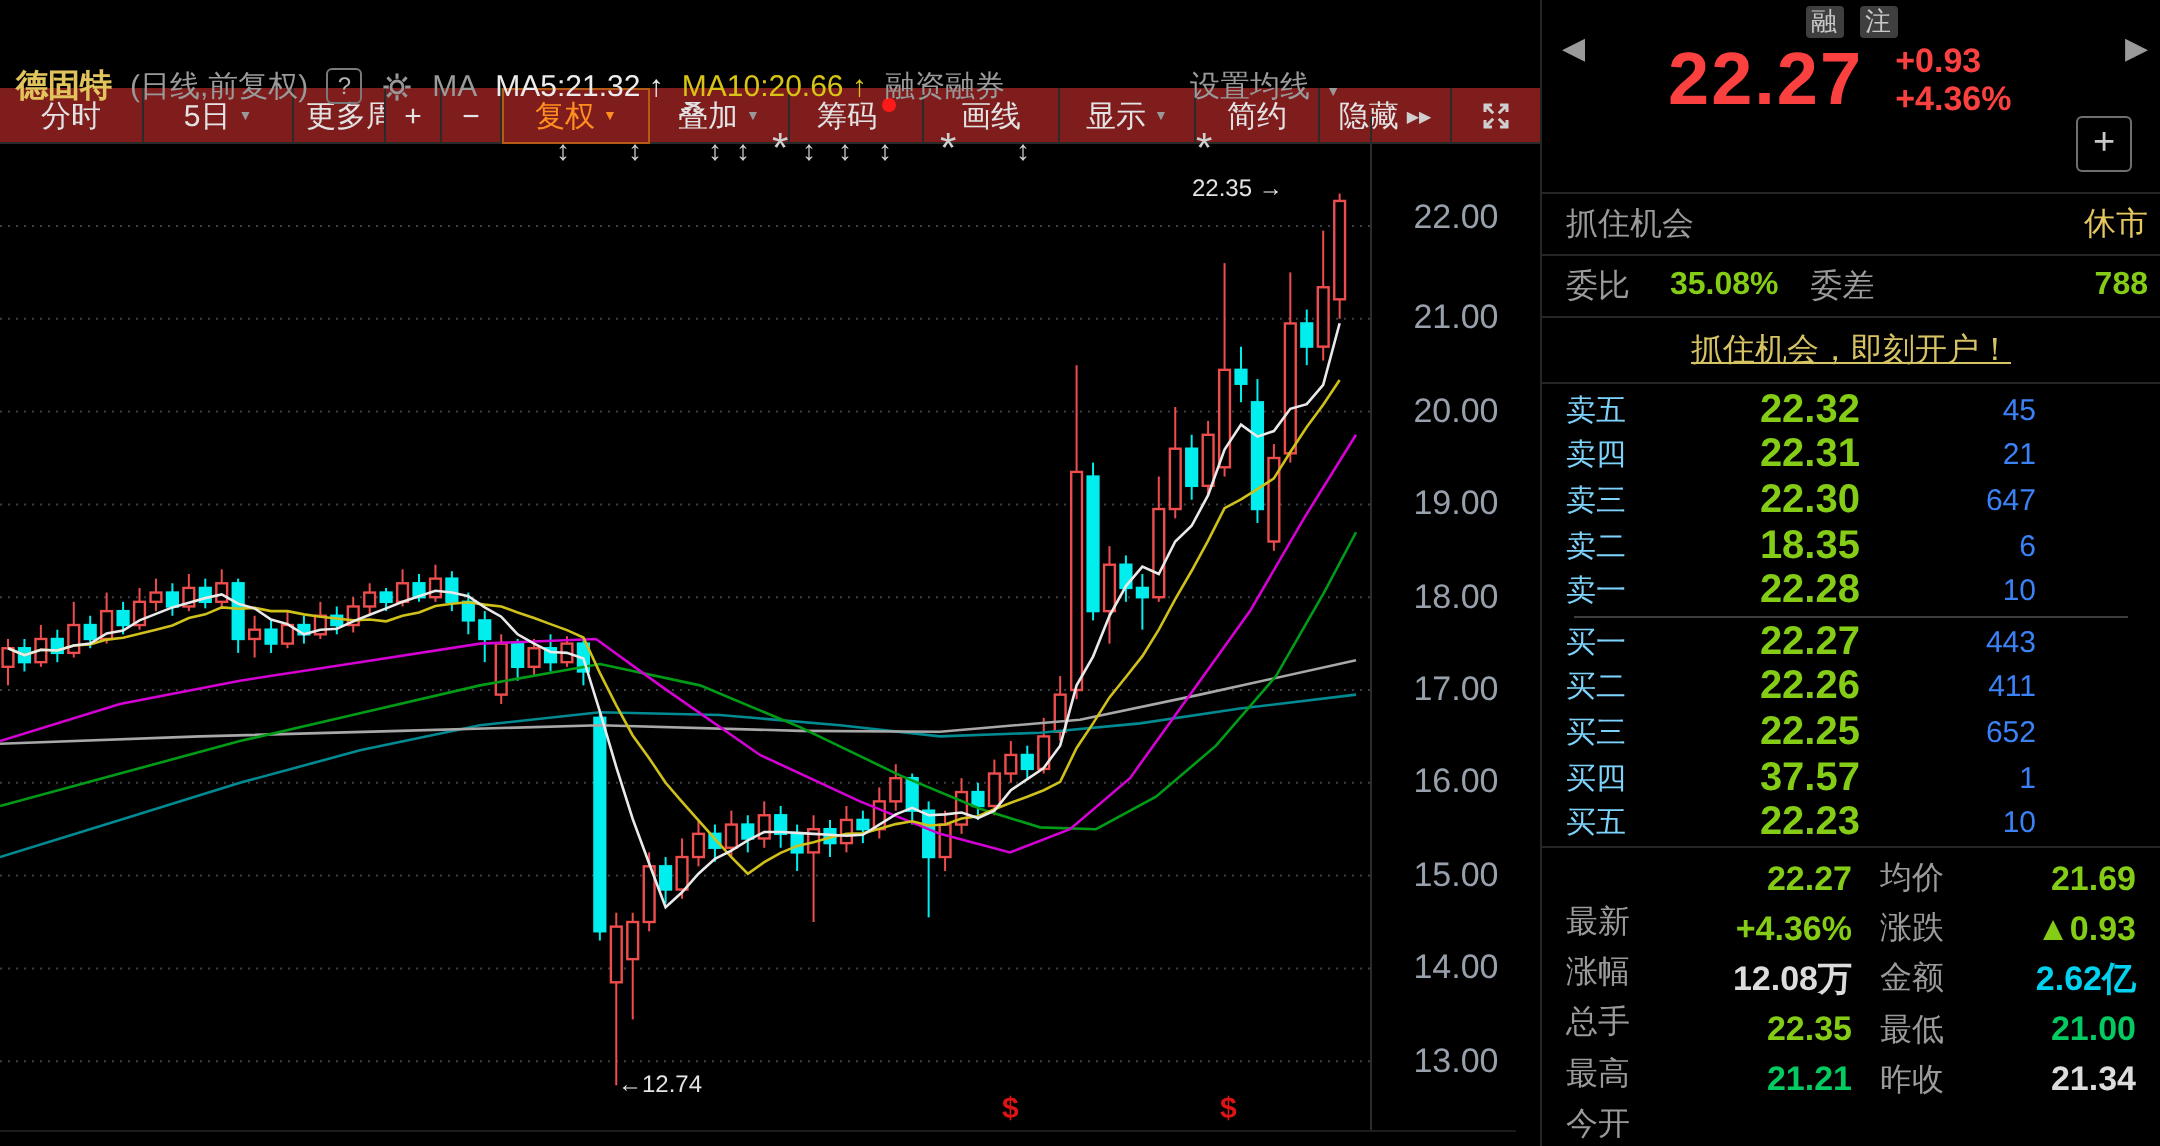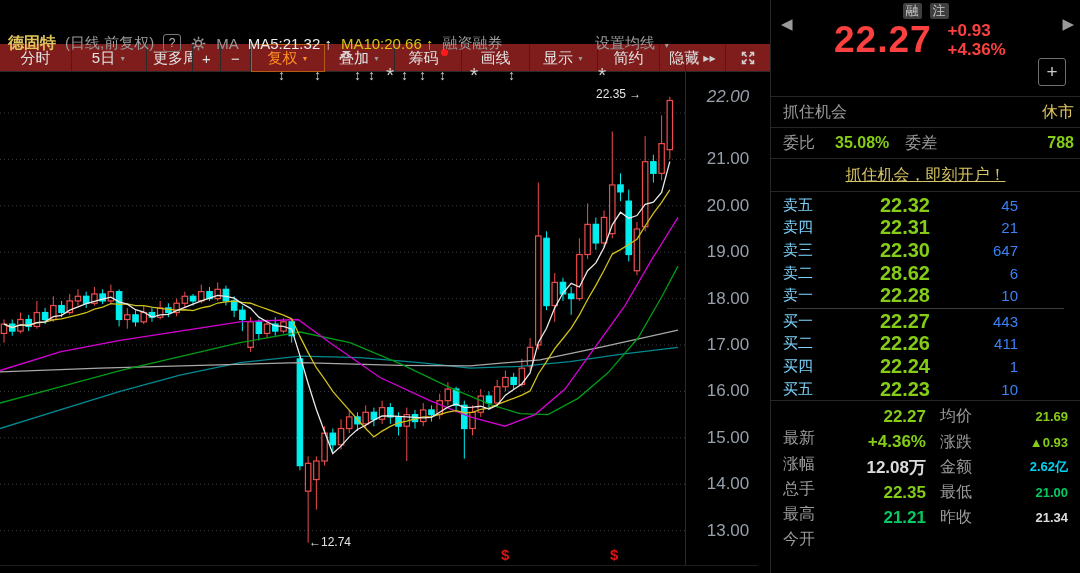--- a/index.html
+++ b/index.html
@@ -71,21 +71,21 @@
   .b-row { height:22.6px; display:flex; align-items:center; padding:0 62px 0 12px; font-size:15px; }
   .b-label { color:#7dd3fc; width:52px; }
   .b-price { width:95px; text-align:right; font-weight:bold; font-size:20px; }
   .b-vol { margin-left:auto; color:#3b82f6; font-weight:normal; }
   .book-divider { height:1px; background:#3d3d3d; margin:1px 16px; }
   .stats { flex:1; padding:3px 12px 0; }
   .s-row { height:25.2px; display:flex; align-items:center; font-size:16px; }
   .s-l1 { color:#9a9a9a; width:64px;margin-top:44px; }
   .s-v1 { width:79px; text-align:right; font-weight:bold; font-size:17px; }
   .s-l2 { color:#9a9a9a; width:64px; margin-left:14px; }
-  .s-v2 { flex:1; text-align:right; font-weight:bold; font-size:13px; }
+  .s-v2 { flex:1; text-align:right; font-weight:bold; font-size:17px; }
   .c-red { color:#84cc16; }
   .c-green { color:#04ca62; }
   .c-white { color:#dcdcdc; }
   .c-cyan { color:#00d2f0; }
 </style>
 </head>
 <body>
 
 <div class="toolbar">
   <div class="tb" style="width:72px">
@@ -512,21 +512,21 @@
       <polyline points="0,313.9119999999999 100,310.2 200,307.41600000000005 300,304.63199999999995 400,307.41600000000005 470,307.88 540,301.848 600,289.32000000000005 678,272.152" fill="none" stroke="#a8a8a8" stroke-width="1.3"></polyline>
       <polyline points="0,345 60,328.75999999999993 120,312.52000000000004 180,298.6 240,284.67999999999995 300,274.0079999999999 350,284.67999999999995 400,305.55999999999995 450,329.68800000000005 490,346.39199999999994 520,355.672 548,356.59999999999997 578,340.36 608,314.84000000000003 638,280.0400000000001 662,238.27999999999997 678,208.12000000000003" fill="none" stroke="#009c17" stroke-width="1.3"></polyline>
       <polyline points="0,312.52000000000004 60,293.9599999999999 120,282.3599999999999 180,273.0799999999999 240,263.79999999999995 298,261.47999999999996 330,284.67999999999995 380,319.47999999999996 430,342.67999999999995 470,358.92 505,368.2 535,356.59999999999997 565,331.08 595,289.32000000000005 625,247.55999999999992 652,201.15999999999994 678,159.39999999999998" fill="none" stroke="#d400d4" stroke-width="1.3"></polyline>
       <polyline points="4,266.12 12.22,269.6 20.44,266.8933333333333 28.660000000000004,267.2800000000001 36.88,264.7280000000002 45.1,264.18666666666684 53.32000000000001,261.8114285714287 61.540000000000006,260.90000000000015 69.76,258.90222222222246 77.98,256.84000000000003 86.2,254.75199999999998 94.42,251.0399999999999 102.64000000000001,249.1840000000001 110.86000000000001,245.70400000000012 119.08000000000001,246.4 127.30000000000001,245.9360000000001 135.52,247.55999999999992 143.74,247.5600000000001 151.96,249.1840000000001 160.18,250.34400000000002 168.4,251.27199999999985 176.62,252.2 184.84,251.73599999999993 193.06,252.6639999999999 201.28000000000003,249.87999999999997 209.50000000000003,248.25599999999994 217.72000000000003,245.0080000000001 225.94000000000003,243.848 234.16000000000003,243.152 242.38000000000002,244.31199999999993 250.60000000000002,245.2399999999999 258.82000000000005,248.25599999999994 267.04,251.04000000000005 275.26000000000005,254.05599999999995 283.48,257.0719999999999 291.70000000000005,260.78399999999993 299.92,278.41600000000005 308.14000000000004,294.65599999999995 316.36,309.7360000000001 324.58000000000004,321.104 332.8,333.4 341.02000000000004,342.9120000000001 349.24,352.19200000000006 357.46000000000004,361.47200000000004 365.68,370.52000000000004 373.90000000000003,378.8719999999999 382.12,373.072 390.34000000000003,368.432 398.56000000000006,364.95200000000006 406.78000000000003,363.09599999999983 415.00000000000006,360.776 423.22,358.92 431.44000000000005,358.68800000000005 439.66,356.36799999999994 447.88000000000005,354.04799999999994 456.1,352.656 464.32000000000005,354.7440000000001 472.54,354.28 480.76000000000005,351.26399999999995 488.98,350.104 497.20000000000005,346.624 505.42,343.3759999999999 513.6400000000001,340.35999999999984 521.86,337.1120000000001 530.08,332.9360000000001 538.3000000000001,316.00000000000017 546.5200000000001,303.7040000000001 554.74,290.7120000000001 562.96,280.50399999999996 571.1800000000001,270.0639999999999 579.4000000000001,256.84000000000003 587.62,241.52800000000013 595.84,227.37600000000015 604.0600000000001,212.29600000000002 612.2800000000001,196.05599999999995 620.5,191.648 628.72,186.54400000000004 636.94,181.20799999999994 645.1600000000001,167.9840000000001 653.38,155.45600000000013 661.6,144.36640000000008 669.82,131.97759999999994" fill="none" stroke="#cfc01a" stroke-width="1.3"></polyline>
       <polyline points="4,266.12 12.22,269.6 20.44,266.8933333333333 28.660000000000004,267.2800000000001 36.88,264.7280000000002 45.1,263.79999999999995 53.32000000000001,258.69599999999986 61.540000000000006,257.304 69.76,252.2 77.98,248.95199999999997 86.2,245.70400000000012 94.42,243.3840000000001 102.64000000000001,241.0639999999999 110.86000000000001,239.20799999999994 119.08000000000001,243.848 127.30000000000001,246.16799999999986 135.52,251.73600000000008 143.74,254.05599999999995 151.96,259.15999999999997 160.18,256.84000000000003 168.4,256.37599999999986 176.62,252.66400000000007 184.84,249.41600000000005 193.06,246.16799999999986 201.28000000000003,242.92000000000002 209.50000000000003,240.1359999999999 217.72000000000003,237.35199999999998 225.94000000000003,238.27999999999997 234.16000000000003,240.13600000000008 242.38000000000002,245.70399999999998 250.60000000000002,250.34400000000002 258.82000000000005,259.15999999999997 267.04,263.79999999999995 275.26000000000005,267.976 283.48,268.44000000000005 291.70000000000005,271.224 299.92,297.67199999999985 308.14000000000004,325.5119999999999 316.36,351.49600000000004 324.58000000000004,373.76800000000003 332.8,395.57599999999996 341.02000000000004,388.15200000000004 349.24,378.8719999999999 357.46000000000004,371.4480000000001 365.68,367.272 373.90000000000003,362.16799999999995 382.12,357.992 390.34000000000003,357.992 398.56000000000006,358.456 406.78000000000003,358.92 415.00000000000006,359.38399999999996 423.22,359.8479999999999 431.44000000000005,359.38399999999996 439.66,354.28 447.88000000000005,349.176 456.1,345.928 464.32000000000005,349.64 472.54,349.176 480.76000000000005,348.24799999999993 488.98,351.03200000000004 497.20000000000005,347.32000000000005 505.42,337.1119999999999 513.6400000000001,331.54400000000004 521.86,325.97599999999983 530.08,314.8399999999999 538.3000000000001,284.67999999999995 546.5200000000001,270.29600000000016 554.74,249.87999999999997 562.96,235.03200000000012 571.1800000000001,225.2879999999999 579.4000000000001,228.99999999999983 587.62,212.75999999999993 595.84,204.87199999999984 604.0600000000001,189.55999999999992 612.2800000000001,166.824 620.5,154.29600000000002 628.72,160.32799999999997 636.94,157.54400000000004 645.1600000000001,146.40799999999996 653.38,144.0879999999999 661.6,134.43679999999983 669.82,103.62719999999992" fill="none" stroke="#e9e9e9" stroke-width="1.3"></polyline>
     </svg>
   <div class="v-border"></div>
   <div class="h-border"></div>
   <div class="anno" id="anno-high" style="left: 596px; top: 29px;">22.35 →</div>
   <div class="anno" id="anno-low" style="left: 309px; top: 477px;">←12.74</div>
-<div class="ylab" style="top: 29px; font-style: italic;">22.00</div>
+<div class="ylab" style="top: 41px;">22.00</div>
     <div class="ylab" style="top: 91.4px;">21.00</div>
     <div class="ylab" style="top: 137.8px;">20.00</div>
     <div class="ylab" style="top: 184.2px;">19.00</div>
     <div class="ylab" style="top: 230.6px;">18.00</div>
     <div class="ylab" style="top: 277px;">17.00</div>
     <div class="ylab" style="top: 323.4px;">16.00</div>
     <div class="ylab" style="top: 369.8px;">15.00</div>
     <div class="ylab" style="top: 416.2px;">14.00</div>
     <div class="ylab" style="top: 462.6px;">13.00</div>
     <div class="marker m-updown" style="left: 278px;">↕</div>
@@ -591,42 +591,47 @@
       <span class="b-price c-red">22.31</span>
       <span class="b-vol">21</span>
     </div>
     <div class="b-row">
       <span class="b-label">卖三</span>
       <span class="b-price c-red">22.30</span>
       <span class="b-vol">647</span>
     </div>
     <div class="b-row">
       <span class="b-label">卖二</span>
-      <span class="b-price c-red">28.62</span>
+      <span class="b-price c-red">18.35</span>
       <span class="b-vol">6</span>
     </div>
     <div class="b-row">
       <span class="b-label">卖一</span>
       <span class="b-price c-red">22.28</span>
       <span class="b-vol">10</span>
     </div>
     <div class="book-divider"></div>
     <div class="b-row">
       <span class="b-label">买一</span>
       <span class="b-price c-red">22.27</span>
       <span class="b-vol">443</span>
     </div>
     <div class="b-row">
       <span class="b-label">买二</span>
       <span class="b-price c-red">22.26</span>
       <span class="b-vol">411</span>
     </div>
     <div class="b-row">
+      <span class="b-label">买三</span>
+      <span class="b-price c-red">22.25</span>
+      <span class="b-vol">652</span>
+    </div>
+    <div class="b-row">
       <span class="b-label">买四</span>
-      <span class="b-price c-red">22.24</span>
+      <span class="b-price c-red">37.57</span>
       <span class="b-vol">1</span>
     </div>
     <div class="b-row">
       <span class="b-label">买五</span>
       <span class="b-price c-red">22.23</span>
       <span class="b-vol">10</span>
     </div>
   </div>
 
   <div class="stats">

